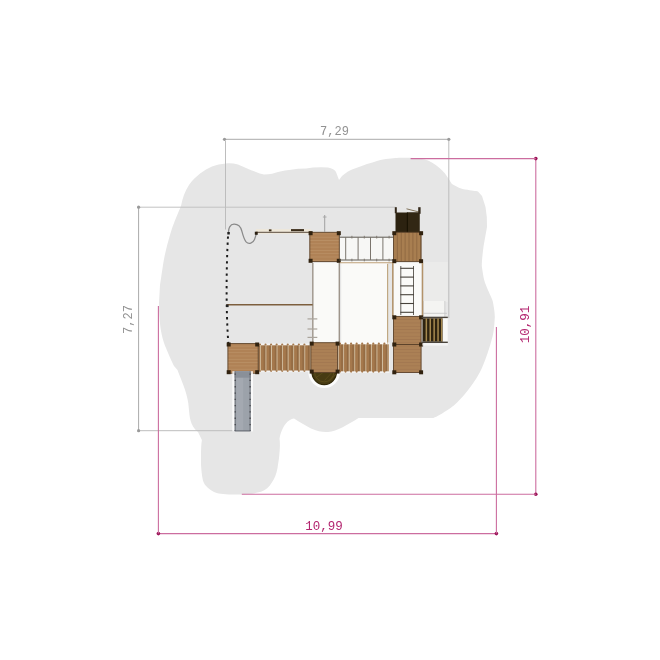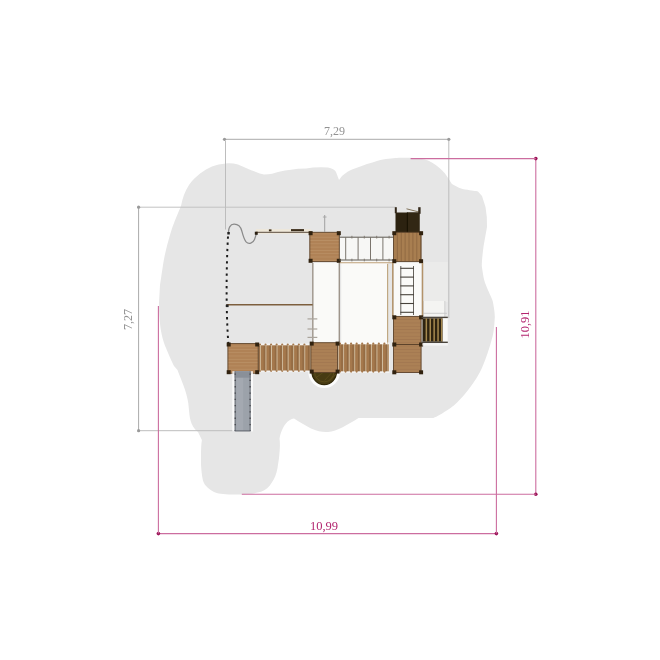--- a/index.html
+++ b/index.html
@@ -1,16 +1,16 @@
 <!DOCTYPE html>
 <html><head>
 <meta charset="utf-8">
 <style>
 html,body{margin:0;padding:0;background:#ffffff;}
-#canvas{width:636px;height:660px;position:relative;font-family:Liberation Serif, serif;text-align:center;}
+#canvas{width:636px;height:660px;position:relative;font-family:Liberation Mono, monospace;text-align:center;}
 </style>
 </head>
 <body>
 <div id="canvas">
 <svg width="660" height="660" viewBox="0 0 660 660">
 <defs>
 <pattern id="hplank" width="10" height="3.3" patternUnits="userSpaceOnUse">
   <rect width="10" height="3.3" fill="#b08256"></rect>
   <rect y="2.5" width="10" height="0.8" fill="#ba8f64"></rect>
 </pattern>

